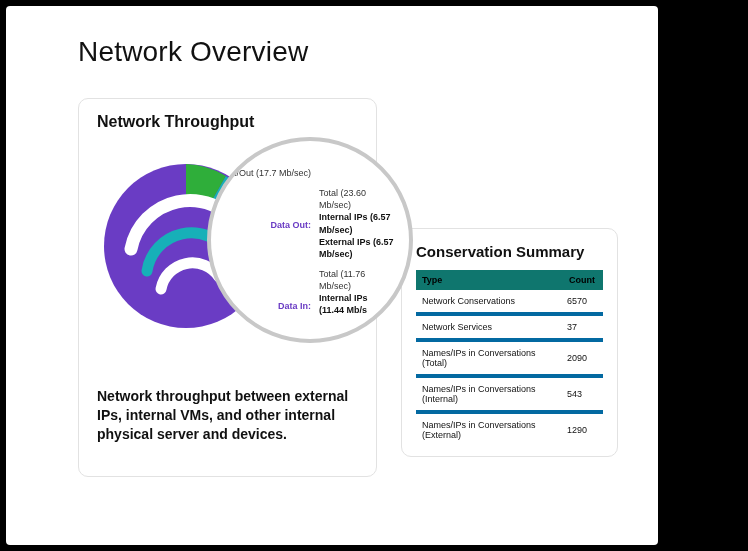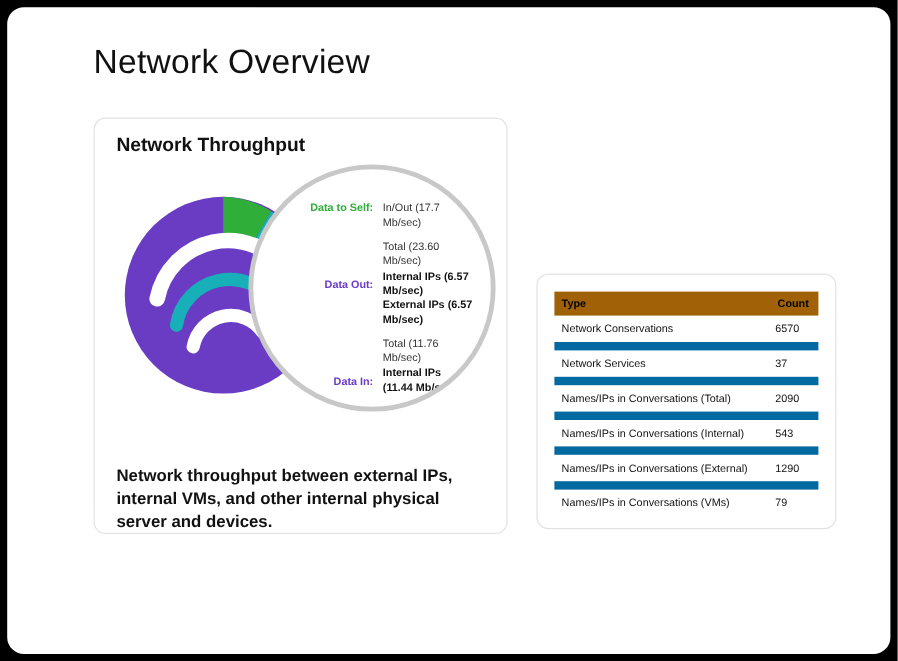--- a/index.html
+++ b/index.html
@@ -5,44 +5,44 @@
   * { box-sizing: border-box; margin: 0; padding: 0; }
   body {
     font-family: -apple-system, BlinkMacSystemFont, "Segoe UI", Arial, sans-serif;
     background: #000;
     width: 748px;
     height: 551px;
     overflow: hidden;
   }
   .page {
     background: #fff;
-    border-radius: 14px;
+    border-radius: 4px;
     margin: 6px;
-    width: 736px;
+    width: 652px;
     height: 539px;
     padding: 30px 40px 20px 72px;
     position: relative;
   }
   .title {
     font-size: 28px;
     font-weight: 500;
     color: #111;
     margin-bottom: 30px;
     letter-spacing: 0.2px;
   }
   .row {
     display: flex;
     gap: 24px;
     align-items: flex-start;
   }
   .card {
     border: 1px solid #e2e2e2;
     border-radius: 10px;
     background: #fff;
-    padding: 14px 18px 0 18px;
+    padding: 14px 18px 32px 18px;
   }
   .card-throughput {
     width: 345px;
   }
   .card-throughput h2 {
     font-size: 16px;
     font-weight: 700;
     color: #111;
     margin-bottom: 12px;
   }
@@ -109,29 +109,29 @@
     font-weight: 700;
     color: #111;
     margin-bottom: 10px;
   }
   table.summary {
     width: 100%;
     border-collapse: collapse;
     font-size: 9px;
   }
   table.summary th {
-    background: #a16207;
+    background: #0f766e;
     text-align: left;
     font-weight: 700;
     padding: 5px 6px;
   }
   table.summary th.count { text-align: center; width: 42px; }
   table.summary td {
     padding: 6px 6px;
-    border-bottom: 7px solid #0369a1;
+    border-bottom: 4px solid #0369a1;
     color: #111;
   }
   table.summary tr:last-child td { border-bottom: none; }
 </style>
 </head>
 <body>
 
 <div class="page">
   <h1 class="title">Network Overview</h1>
 
@@ -147,21 +147,20 @@
           <path d="M85 3 A82 82 0 0 1 125 15 L108 45 A48 48 0 0 0 85 37 Z" fill="#2fae3a"></path>
           <path d="M125 15 A82 82 0 0 1 160 60 L128 70 A48 48 0 0 0 108 45 Z" fill="#17b0b8"></path>
           <path d="M30 88 A60 60 0 0 1 138 65" stroke="#fff" stroke-width="13" fill="none" stroke-linecap="round"></path>
           <path d="M46 110 A45 45 0 0 1 128 92" stroke="#17b0b8" stroke-width="11" fill="none" stroke-linecap="round"></path>
           <path d="M60 128 A32 32 0 0 1 118 116" stroke="#fff" stroke-width="11" fill="none" stroke-linecap="round"></path>
         </svg>
 
         <div class="magnifier">
           <div class="mag-inner">
             <div class="m-row">
-              <div class="m-label c-green">Data to Self:</div>
               <div class="m-val">In/Out (17.7 Mb/sec)</div>
             </div>
             <div class="m-row">
               <div class="m-label c-purple">Data Out:</div>
               <div class="m-val">
                 <span>Total (23.60 Mb/sec)</span><br>
                 <b>Internal IPs (6.57 Mb/sec)</b><br>
                 <b>External IPs (6.57 Mb/sec)</b>
               </div>
             </div>
@@ -174,20 +173,21 @@
               </div>
             </div>
           </div>
         </div>
       </div>
 
       <p class="caption">Network throughput between external IPs, internal VMs, and other internal physical server and devices.</p>
     </div>
 
     <div class="card card-summary">
+      <h2>Conservation Summary</h2>
       <table class="summary">
         <thead>
           <tr>
             <th>Type</th>
             <th class="count">Count</th>
           </tr>
         </thead>
         <tbody>
           <tr>
               <td>Network Conservations</td>
@@ -202,22 +202,18 @@
               <td>2090</td>
             </tr>
           <tr>
               <td>Names/IPs in Conversations (Internal)</td>
               <td>543</td>
             </tr>
           <tr>
               <td>Names/IPs in Conversations (External)</td>
               <td>1290</td>
             </tr>
-          <tr>
-              <td>Names/IPs in Conversations (VMs)</td>
-              <td>79</td>
-            </tr>
         </tbody>
       </table>
     </div>
 
   </div>
 </div>
 
 </body></html>

